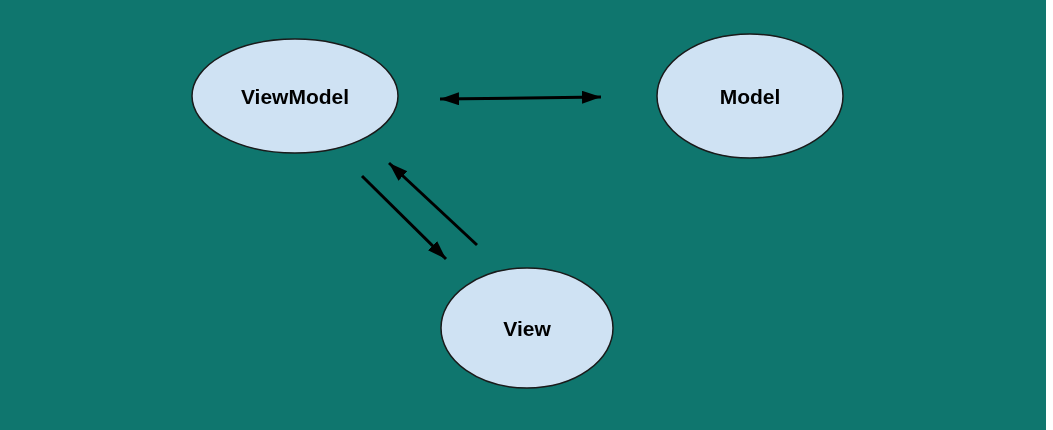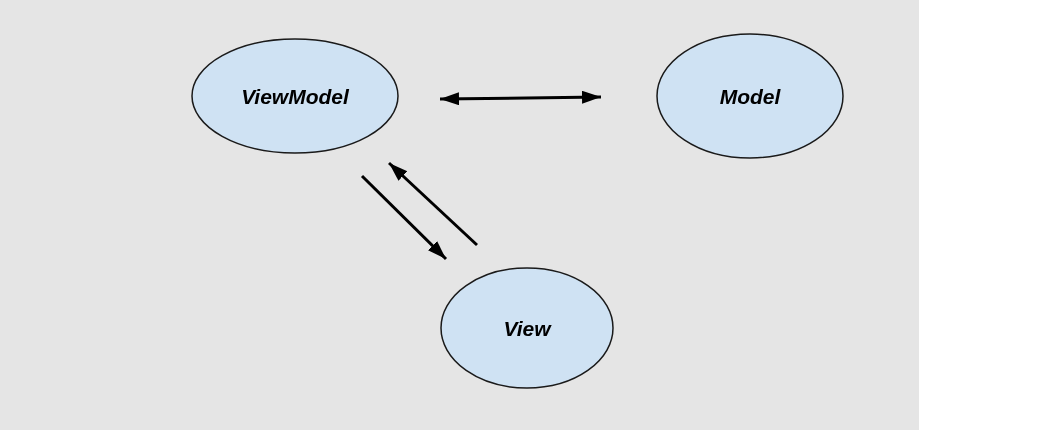--- a/index.html
+++ b/index.html
@@ -2,25 +2,24 @@
 <html><head>
 <meta charset="utf-8">
 <style>
   html, body {
     margin: 0;
     padding: 0;
     background: #ffffff;
   }
   .canvas {
     position: relative;
-    width: 919px;
+    width: 1046px;
     height: 430px;
-    background: #e5e5e5;
+    background: #0f766e;
     overflow: hidden;
-    font-style: italic;
   }
   svg {
     display: block;
   }
   .node-label {
     font-family: "Liberation Sans", sans-serif;
     font-weight: bold;
     font-size: 21px;
     text-anchor: middle;
   }

